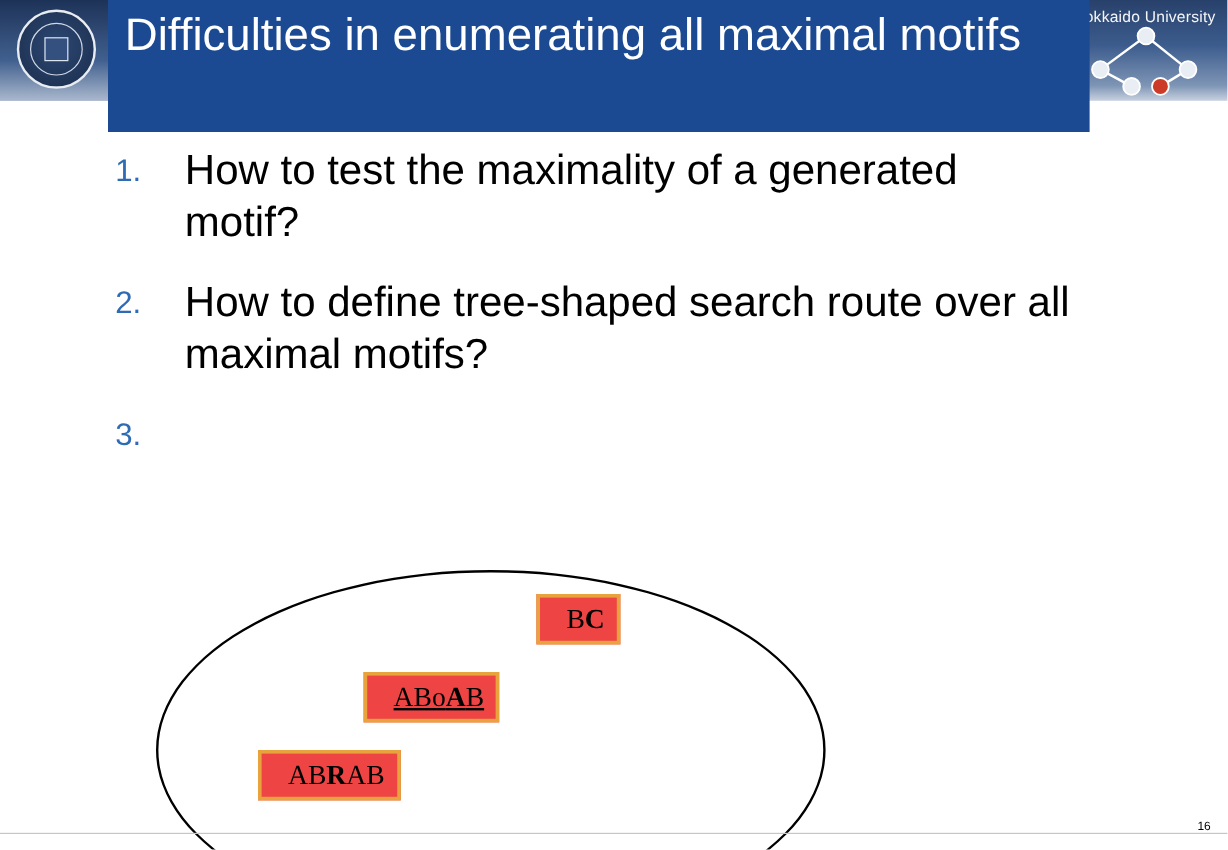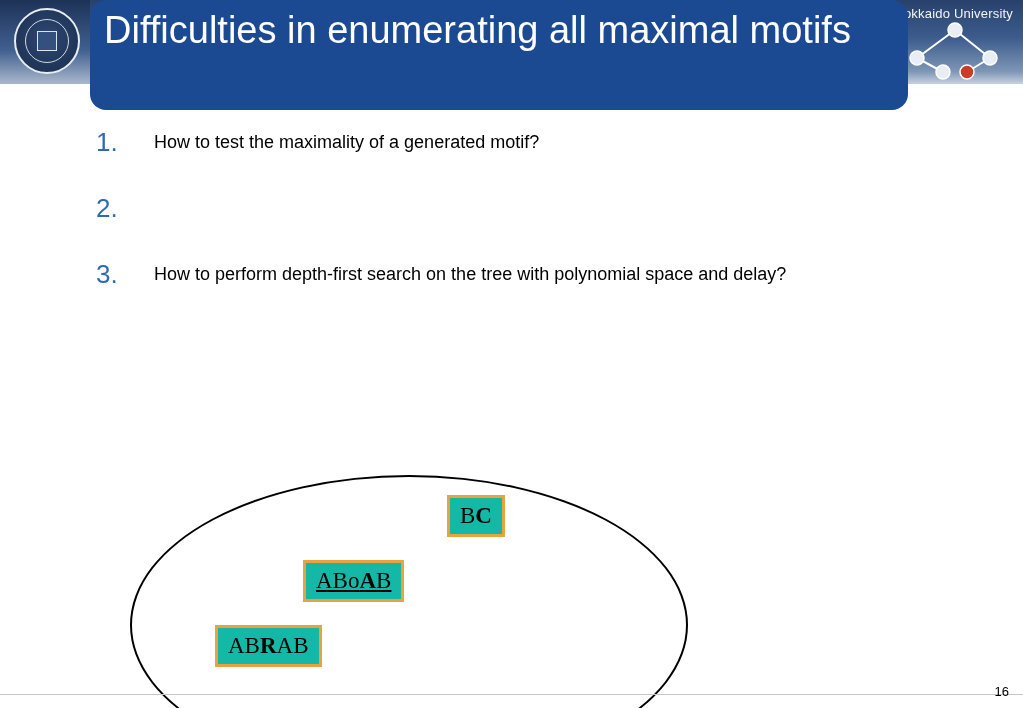--- a/index.html
+++ b/index.html
@@ -76,21 +76,20 @@
   
   .title-bar {
     position: absolute;
     left: 90px; top: 0;
     width: 818px;
     min-height: 110px;
     background: #1f4e9c;
     background: #19488f;
     box-sizing: border-box;
     padding: 8px 14px 10px 14px;
-    border-radius: 16px;
   }
   .title-bar {
     background: #1b4a93;
   }
   .slide-title {
     color: #ffffff;
     font-size: 38px;
     line-height: 44px;
     font-weight: normal;
     margin: 0;
@@ -117,21 +116,21 @@
     flex: 0 0 58px;
     text-align: left;
     padding-left: 96px;
     box-sizing: content-box;
     color: #2f6bb4;
     font-size: 26px;
     line-height: 44px;
   }
   .item-text {
     color: #000000;
-    font-size: 18px;
+    font-size: 35px;
     line-height: 44px;
     max-width: 740px;
   }
 
   
   .diagram {
     position: absolute;
     left: 0;
     top: 455px;
     width: 1023px;
@@ -143,45 +142,45 @@
     top: 20px;
     width: 558px;
     height: 300px;
     border: 2px solid #000000;
     border-radius: 50%;
     box-sizing: border-box;
   }
   .motif-box {
     position: absolute;
     border: 3px solid #e8a33d;
-    background: #14b8a6;
+    background: #ef4444;
     color: #000000;
     font-family: "Liberation Serif", serif;
     font-size: 23px;
     line-height: 23px;
-    padding: 6px 10px 7px 10px;
+    padding: 6px 10px 7px 22px;
     white-space: nowrap;
   }
   .motif-box b { font-weight: bold; }
 
   
   .footer-line {
     position: absolute;
     left: 0;
     top: 694px;
     width: 1023px;
     height: 1px;
     background: #c6c6c6;
   }
   .page-num {
     position: absolute;
     right: 14px;
     top: 684px;
     color: #000000;
-    font-size: 13px;
+    font-size: 10px;
   }
 </style>
 </head>
 <body>
 
 <div class="top-banner">
   <div class="banner-fade-left"></div>
 
   <div class="emblem">
     <div class="emblem-inner"></div>
@@ -207,24 +206,24 @@
 </div>
 
 <div class="content">
   <ul class="list">
     <li class="list-item">
       <span class="item-num">1.</span>
       <span class="item-text">How to test the maximality of a generated motif?</span>
     </li>
     <li class="list-item">
       <span class="item-num">2.</span>
+      <span class="item-text">How to define tree-shaped search route over all maximal motifs?</span>
     </li>
     <li class="list-item">
       <span class="item-num">3.</span>
-      <span class="item-text">How to perform depth-first search on the tree with polynomial space and delay?</span>
     </li>
   </ul>
 </div>
 
 <div class="diagram">
   <div class="ellipse"></div>
 
   <div class="motif-box" style="left:447px; top:40px;">
     <span>B</span><b>C</b><span></span>
   </div>

